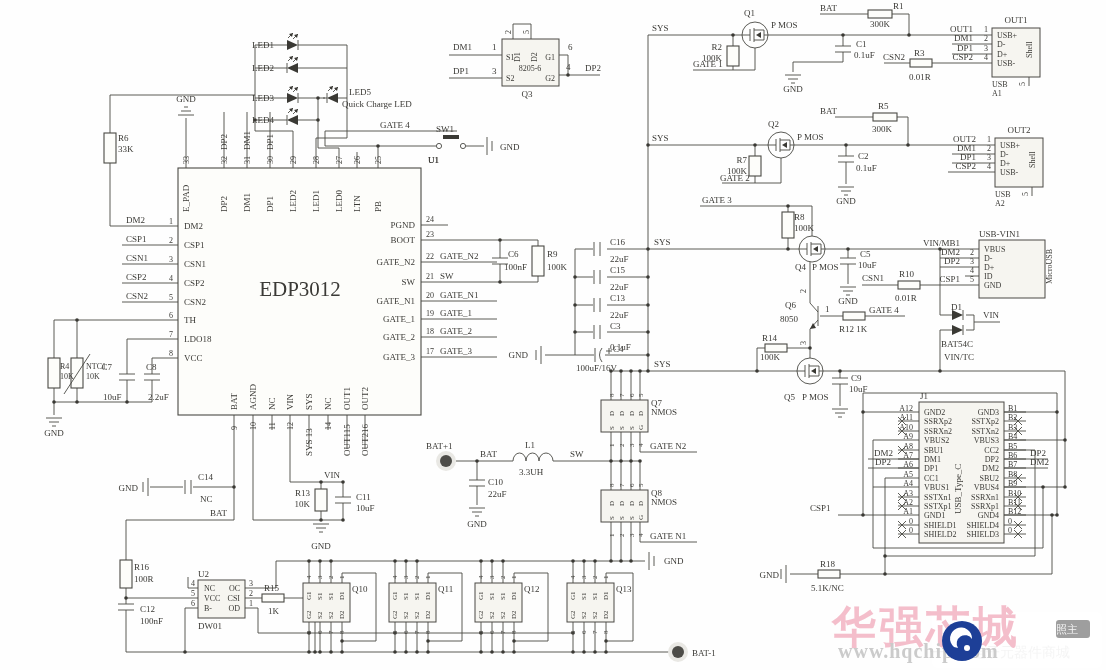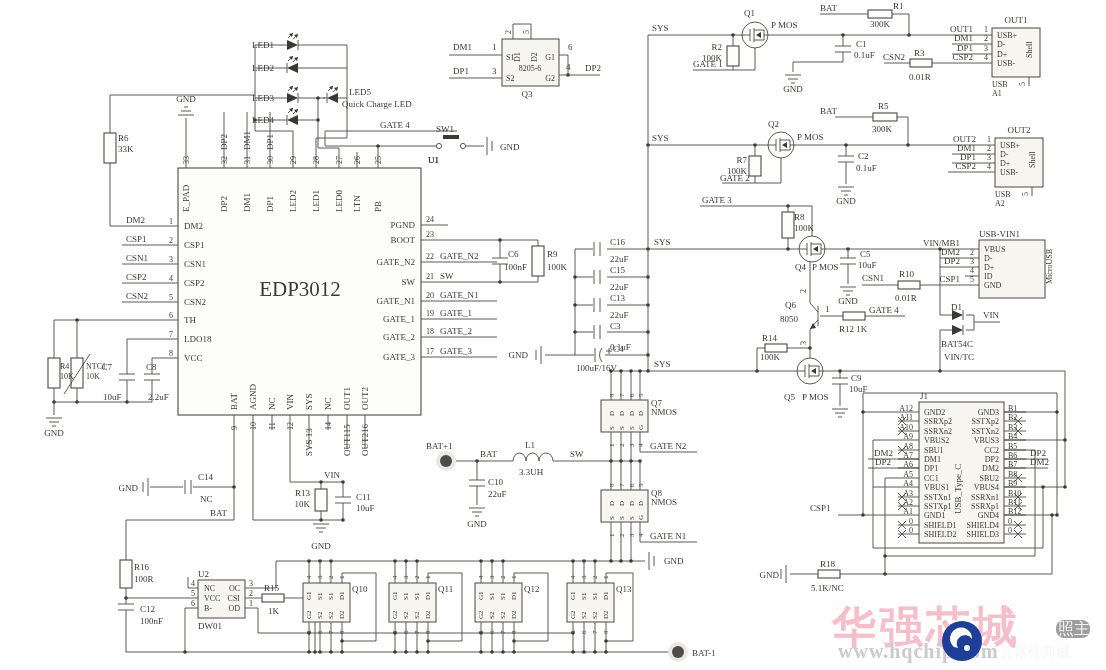--- a/index.html
+++ b/index.html
@@ -16,21 +16,21 @@
             letter-spacing:3px;color:rgba(240,168,186,0.75);white-space:nowrap;}
   .wm-url{position:absolute;left:838px;top:640px;font-size:20px;font-weight:bold;
           color:rgba(200,200,200,0.95);letter-spacing:1px;}
   .wm-slogan{position:absolute;left:930px;top:644px;font-size:14px;color:rgba(190,190,190,0.9);
              white-space:nowrap;}
   .wm-logo-box{position:absolute;left:932px;top:612px;width:170px;height:56px;
                background:rgba(255,255,255,0.82);border-radius:6px;}
   .wm-logo-text{position:absolute;left:988px;top:622px;font-size:31px;font-weight:bold;
                 color:#1d3f97;letter-spacing:2px;white-space:nowrap;}
   .wm-badge{position:absolute;left:1056px;top:620px;width:34px;height:18px;background:rgba(125,125,125,0.75);
-            color:#f5f5f5;font-size:16px;text-align:right;line-height:18px;border-radius:8px;}
+            color:#f5f5f5;font-size:11px;text-align:left;line-height:18px;border-radius:3px;}
   .wm-circle{position:absolute;left:940px;top:619px;width:44px;height:44px;}
 </style>
 </head>
 <body>
 
 <div class="stage">
   <svg id="schem" width="1106" height="670" viewBox="0 0 1106 670">
       <polyline points="110,133,110,95,255,95" class="w"></polyline>
       <polyline points="110,163,110,226,178,226" class="w"></polyline>
       <polyline points="255,45,255,120" class="w"></polyline>

